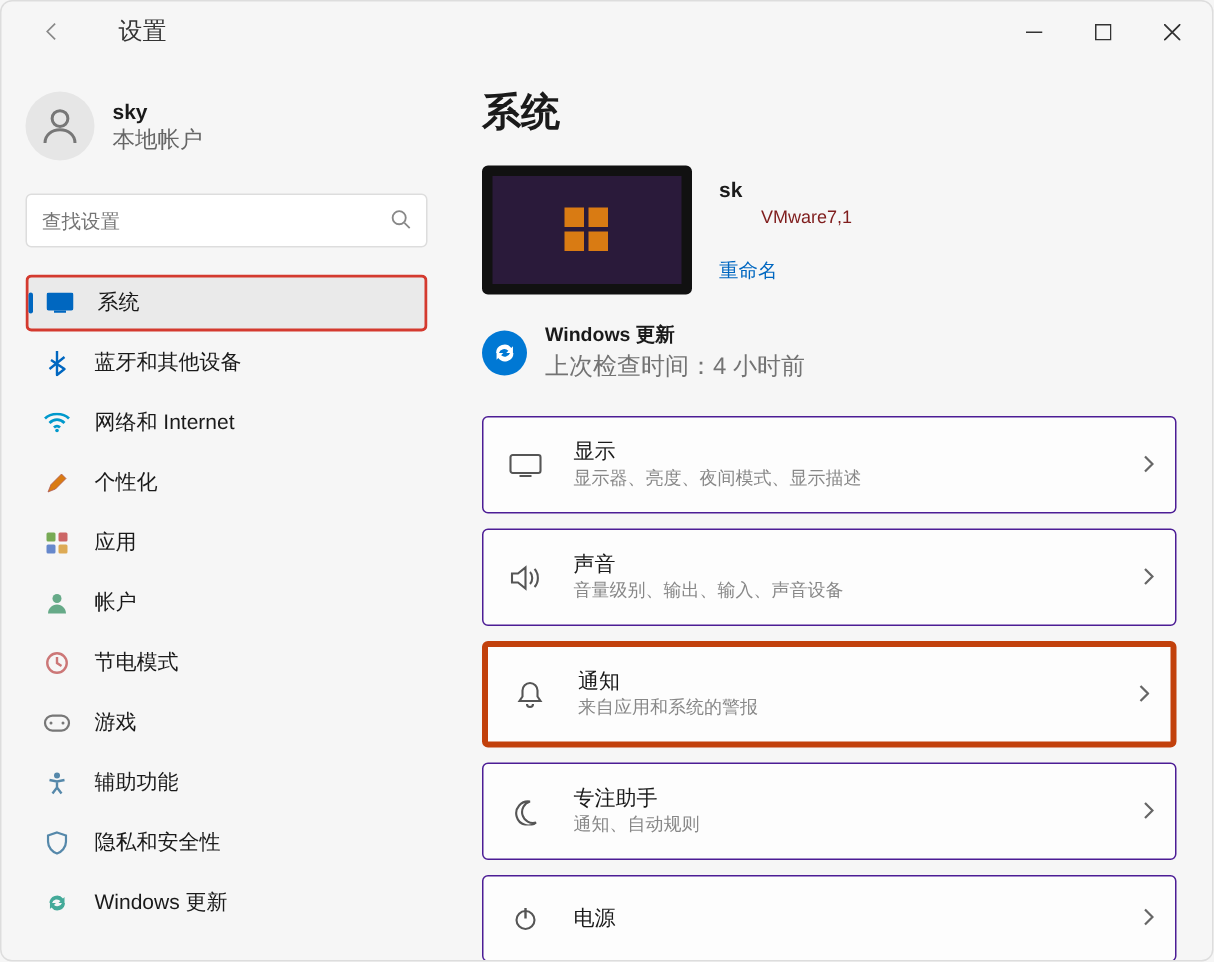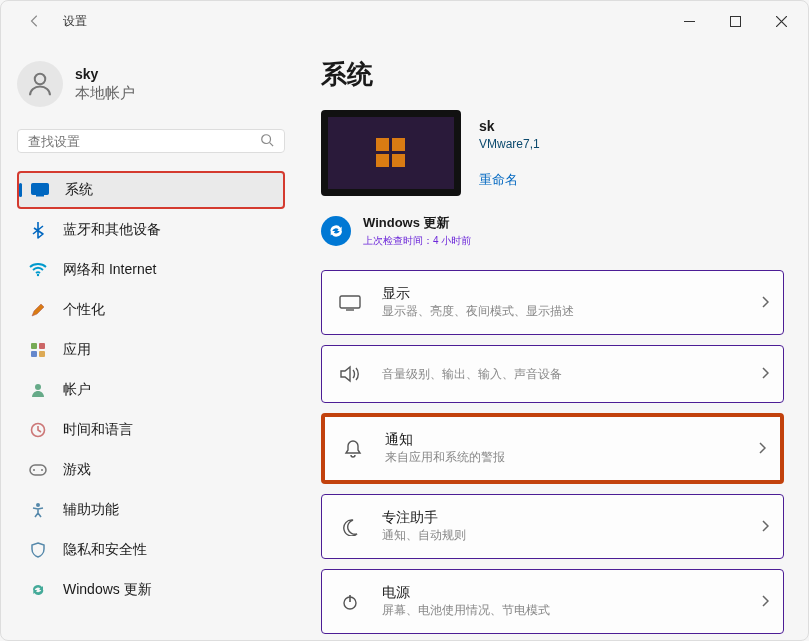--- a/index.html
+++ b/index.html
@@ -1,49 +1,49 @@
 <!DOCTYPE html>
 <html><head>
 <meta charset="utf-8">
 <style>
 * { box-sizing: border-box; margin: 0; padding: 0; }
 body { font-family: "Segoe UI", "Microsoft YaHei", sans-serif; font-size: 14px; color: #1a1a1a; background: #f6f6f6; width: 809px; height: 641px; overflow: hidden; border: 1px solid #ddd; border-radius: 8px; position: relative; }
 .titlebar { display: flex; align-items: center; height: 40px; padding: 0 4px 0 20px; }
 .titlebar .back { width: 28px; height: 28px; display: flex; align-items: center; justify-content: center; color: #777; }
-.titlebar .title { font-size: 12px; margin-left: 14px; color: #333; text-align: center; }
+.titlebar .title { font-size: 16px; margin-left: 30px; color: #333; text-align: center; }
 .titlebar .spacer { flex: 1; }
 .titlebar .winbtn { width: 46px; height: 30px; display: flex; align-items: center; justify-content: center; color: #333; }
 .shell { display: flex; height: calc(100% - 40px); }
 .sidebar { width: 300px; padding: 20px 16px 0 16px; display: flex; flex-direction: column; }
 .userrow { display: flex; align-items: center; margin-bottom: 22px; }
 .avatar { width: 46px; height: 46px; border-radius: 50%; background: #e6e6e6; display: flex; align-items: center; justify-content: center; margin-right: 12px; }
 .username { font-size: 14px; font-weight: 600; }
 .usersub { font-size: 15px; color: #666; margin-top: 2px; }
-.searchbox { display: flex; align-items: center; background: #fff; border: 1px solid #ddd; border-radius: 4px; height: 24px; padding: 0 10px; margin-bottom: 18px; }
+.searchbox { display: flex; align-items: center; background: #fff; border: 1px solid #ddd; border-radius: 4px; height: 36px; padding: 0 10px; margin-bottom: 18px; }
 .searchbox input { flex: 1; border: none; outline: none; font-size: 13px; background: transparent; }
 .searchbox .sicon { color: #888; }
 .nav { display: flex; flex-direction: column; gap: 2px; overflow-y: auto; }
 .navitem { display: flex; align-items: center; height: 38px; padding: 0 10px; border-radius: 4px; cursor: default; }
 .navitem .nicon { width: 22px; height: 22px; display: flex; align-items: center; justify-content: center; margin-right: 14px; }
 .navitem.selected { background: #eaeaea; position: relative; }
 .navitem.selected::before { content: ""; position: absolute; left: 0; top: 10px; bottom: 10px; width: 3px; background: #0067c0; border-radius: 2px; }
 .selected-border { border: 2px solid #d43a2f; }
 .content { flex: 1; padding: 16px 24px 0 20px; overflow-y: auto; }
 .pagetitle { font-size: 26px; font-weight: 600; margin-bottom: 18px; }
 .pc-block { display: flex; align-items: center; margin-bottom: 18px; }
 .thumb { width: 140px; height: 86px; background: #2a1a3a; border: 7px solid #111; border-radius: 4px; position: relative; overflow: hidden; margin-right: 18px; }
 .thumb .winlogo { position: absolute; top: 50%; left: 50%; transform: translate(-50%,-50%); width: 30px; height: 30px; }
 .thumb .winlogo div { position: absolute; background: #d97b13; }
 .pc-name { font-weight: 700; font-size: 14px; }
-.pc-model { font-size: 12px; color: #0c4a6e; margin-top: 3px; }
+.pc-model { font-size: 12px; color: #7f1d1d; margin-top: 3px; margin-left: 28px; }
 .pc-rename { font-size: 13px; color: #0067c0; margin-top: 20px; display: inline-block; }
 .update-block { display: flex; align-items: center; margin-bottom: 22px; }
 .update-icon { width: 30px; height: 30px; border-radius: 50%; background: #0078d4; display: flex; align-items: center; justify-content: center; margin-right: 12px; color: #fff; }
 .update-title { font-weight: 600; font-size: 13px; }
-.update-sub { font-size: 10px; color: #6d28d9; margin-top: 2px; }
+.update-sub { font-size: 16px; color: #737373; margin-top: 2px; }
 .cards { display: flex; flex-direction: column; gap: 10px; }
 .card { background: #fdfdfd; border: 1px solid #4c1d95; border-radius: 4px; display: flex; align-items: center; padding: 14px 14px; cursor: default; }
 .card .cicon { width: 28px; height: 28px; display: flex; align-items: center; justify-content: center; margin-right: 18px; color: #444; }
 .card .ctext { flex: 1; }
 .card .ctitle { font-size: 14px; }
 .card .csub { font-size: 12px; color: #888; margin-top: 0; }
 .card .chev { color: #666; }
 .card.hl { border: 4px solid #c2410c; }
 </style>
 </head>
@@ -154,21 +154,21 @@
           </span>
         <span>帐户</span>
       </div>
       <div class="navitem">
         <span class="nicon">
             <svg width="16" height="16" viewBox="0 0 16 16">
               <circle cx="8" cy="8" r="6.5" fill="none" stroke="#c77" stroke-width="1.6"></circle>
               <path d="M8 4v4l3 2" fill="none" stroke="#c77" stroke-width="1.6"></path>
             </svg>
           </span>
-        <span>时间和语言</span>
+        <span>节电模式</span>
       </div>
       <div class="navitem">
         <span class="nicon">
             <svg width="18" height="12" viewBox="0 0 18 12">
               <rect x="1" y="1" width="16" height="10" rx="5" fill="none" stroke="#777" stroke-width="1.5"></rect>
               <circle cx="5" cy="6" r="1" fill="#777"></circle>
               <circle cx="13" cy="6" r="1" fill="#777"></circle>
             </svg>
           </span>
         <span>游戏</span>
@@ -251,20 +251,21 @@
       </div>
 
       <div class="card">
         <div class="cicon">
             <svg width="22" height="18" viewBox="0 0 22 18">
               <path d="M2 6v6h4l5 4V2L6 6z" fill="none" stroke="#555" stroke-width="1.4"></path>
               <path d="M14 5c2 2 2 6 0 8M17 3c3 3 3 9 0 12" fill="none" stroke="#555" stroke-width="1.4"></path>
             </svg>
           </div>
         <div class="ctext">
+            <div class="ctitle">声音</div>
             <div class="csub">音量级别、输出、输入、声音设备</div>
           </div>
         <div class="chev"><svg width="8" height="12" viewBox="0 0 8 12">
               <path d="M2 1l5 5-5 5" fill="none" stroke="#666" stroke-width="1.5"></path>
             </svg></div>
       </div>
 
       <div class="card hl">
         <div class="cicon">
             <svg width="18" height="20" viewBox="0 0 18 20">
@@ -297,21 +298,20 @@
 
       <div class="card">
         <div class="cicon">
             <svg width="18" height="18" viewBox="0 0 18 18">
               <circle cx="9" cy="10" r="6" fill="none" stroke="#555" stroke-width="1.4"></circle>
               <line x1="9" y1="2" x2="9" y2="9" stroke="#555" stroke-width="1.6"></line>
             </svg>
           </div>
         <div class="ctext">
             <div class="ctitle">电源</div>
-            <div class="csub">屏幕、电池使用情况、节电模式</div>
           </div>
         <div class="chev"><svg width="8" height="12" viewBox="0 0 8 12">
               <path d="M2 1l5 5-5 5" fill="none" stroke="#666" stroke-width="1.5"></path>
             </svg></div>
       </div>
 
     </div>
   </div>
 </div>
 

